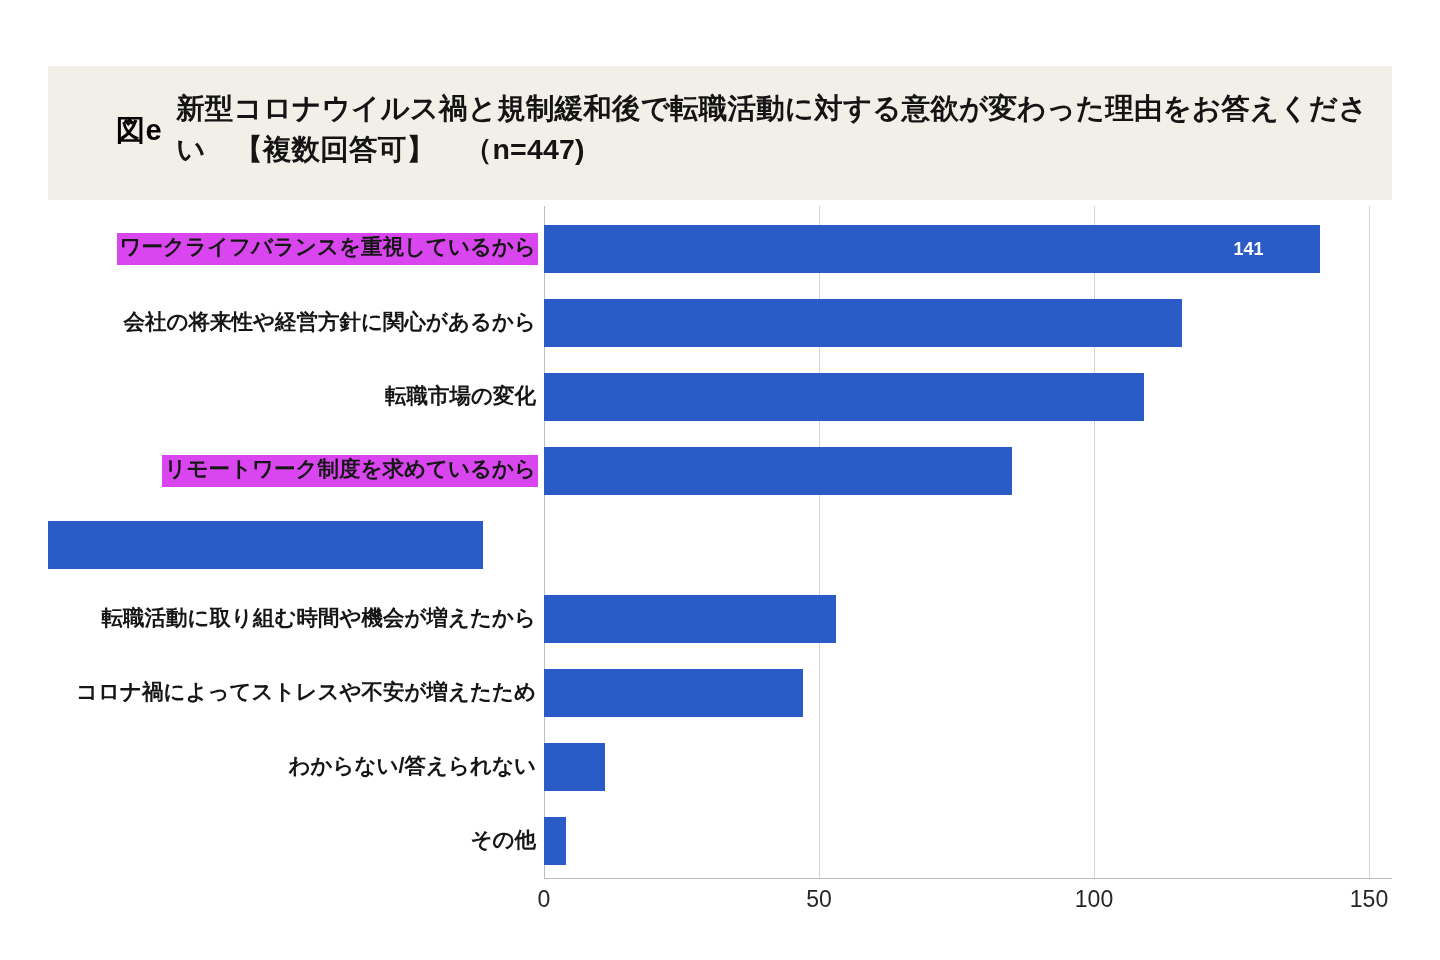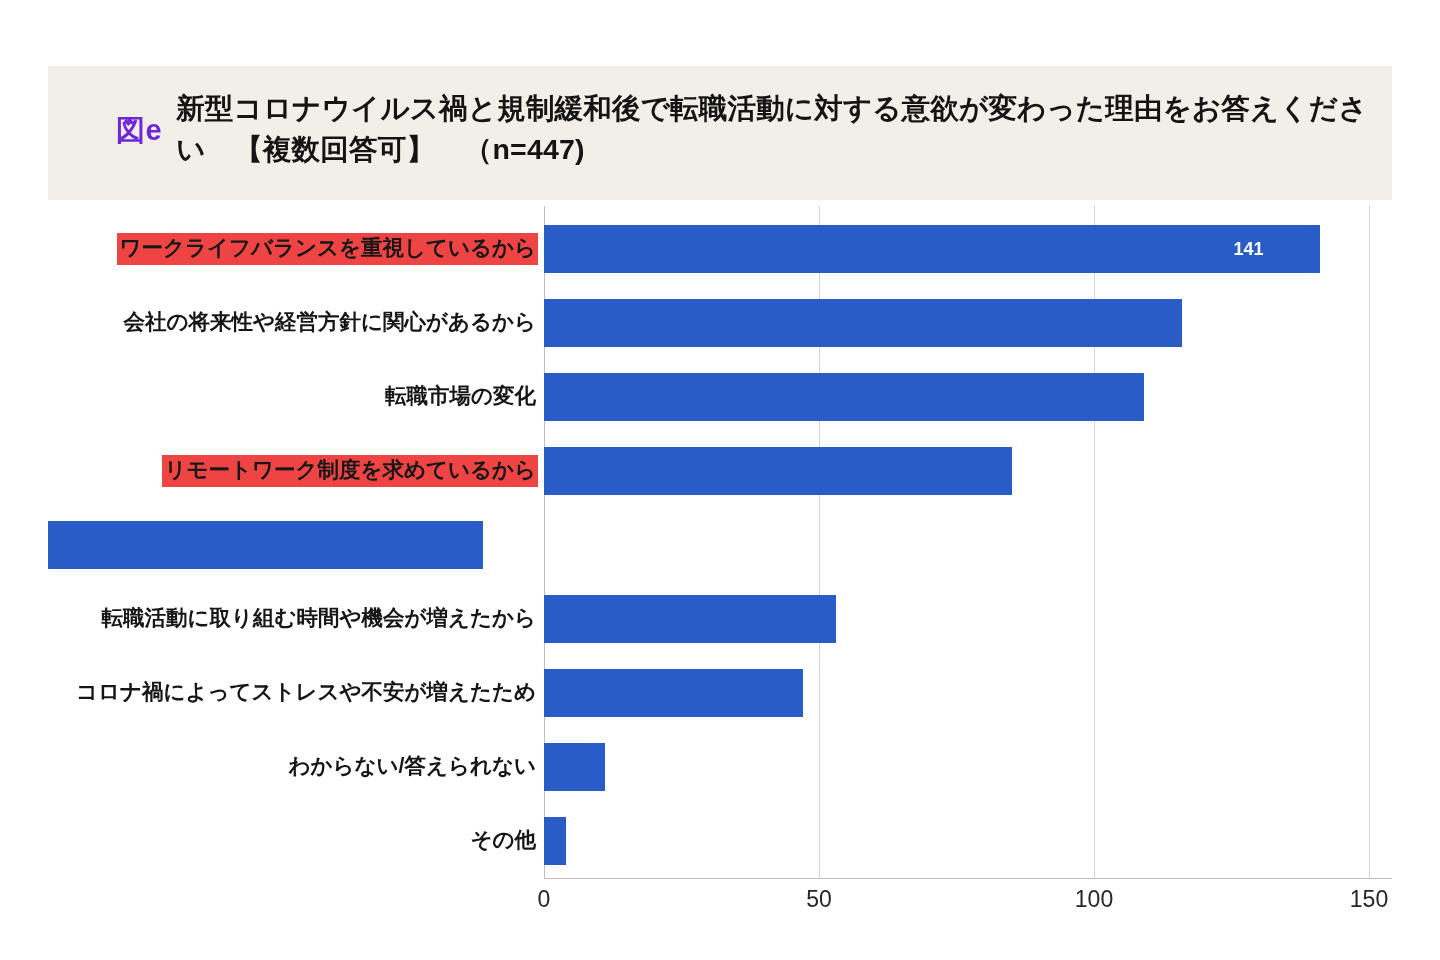--- a/index.html
+++ b/index.html
@@ -31,21 +31,21 @@
     background: #f2efe9;
     box-sizing: border-box;
     display: flex;
     align-items: flex-start;
     padding: 22px 24px 0 24px;
   }
   .fig-label {
     flex: 0 0 auto;
     font-size: 29px;
     font-weight: bold;
-    color: #6d28d9;
+    color: #000000;
     line-height: 1.3;
     padding-top: 24px;
     padding-left: 44px;
     letter-spacing: 0.5px;
   }
   .title-text {
     flex: 1 1 auto;
     font-size: 28.5px;
     font-weight: bold;
     line-height: 1.45;
@@ -85,21 +85,22 @@
   }
   .cat-label {
     font-size: 21.5px;
     font-weight: bold;
     color: #161616;
     white-space: nowrap;
     line-height: 1.3;
     padding: 2px 2px;
   }
   .cat-label.hl {
-    background: #ef4444;
+    background: #d946ef;
+    font-family: Liberation Mono, monospace;
   }
   .bar-cell {
     flex: 1 1 auto;
     position: relative;
     height: 74px;
   }
   .bar {
     position: absolute;
     left: 0;
     top: 50%;

